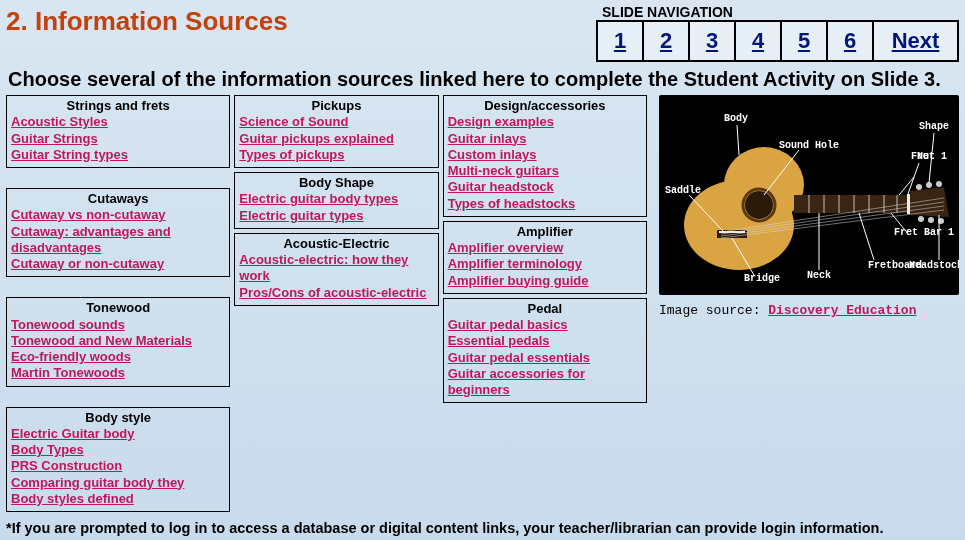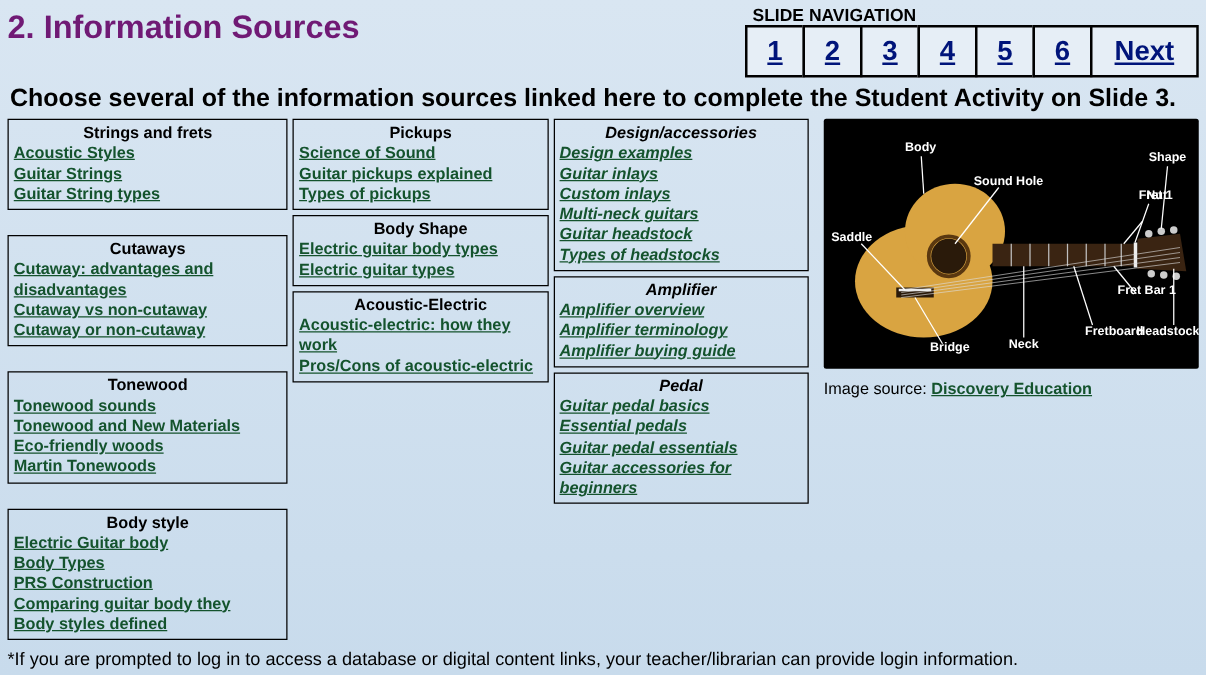--- a/index.html
+++ b/index.html
@@ -9,21 +9,21 @@
     font-family: "Segoe UI", Arial, sans-serif;
     color: #000;
     position: relative;
     overflow: hidden;
   }
   .header {
     display: flex; justify-content: space-between; align-items: flex-start;
     padding: 4px 6px 0 6px;
   }
   .title {
-    font-size: 26px; font-weight: 700; color: #701a75;
+    font-size: 26px; font-weight: 700; color: #c2410c;
     padding-top: 2px;
   }
   .nav-wrap { text-align: left; }
   .nav-label { font-size: 14px; font-weight: 600; padding-left: 6px; }
   .nav-row { display: flex; }
   .nav-cell {
     width: 48px; height: 42px;
     border: 2px solid #000;
     margin-left: -2px;
     display: flex; align-items: center; justify-content: center;
@@ -40,48 +40,48 @@
     padding: 6px 8px 4px 8px;
   }
   .columns {
     display: flex;
     padding: 0 6px;
     gap: 4px;
   }
   .col { display: flex; flex-direction: column; gap: 4px; }
   .col1 { width: 225px; gap: 20px; }
   .col2 { width: 205px; }
-  .col3 { width: 205px; font-style: italic; }
-  .col4 { flex: 1; padding-left: 8px; }
+  .col3 { width: 205px; }
+  .col4 { flex: 1; padding-left: 8px; font-family: Liberation Mono, monospace; }
   .box {
     border: 1.5px solid #000;
     padding: 2px 4px 4px 4px;
     font-size: 13px;
     line-height: 1.25;
   }
   .box-title {
     text-align: center; font-weight: 700;
   }
   .link {
-    color: #14532d; text-decoration: underline; font-weight: 700;
+    color: #be185d; text-decoration: underline; font-weight: 700;
     display: block;
     cursor: pointer;
   }
   .guitar-img {
     width: 300px; height: 200px;
     background: #000;
     position: relative;
     border-radius: 2px;
     overflow: hidden;
   }
   .caption { font-size: 13px; margin-top: 4px; }
   .caption .link { display: inline; }
   .footnote {
     position: absolute; bottom: 4px; left: 6px; right: 6px;
-    font-size: 14.5px; font-weight: 400;
+    font-size: 14.5px; font-weight: 700;
   }
   .glabel {
     position: absolute; color: #fff; font-size: 10px; font-weight: 600;
     white-space: nowrap;
   }
 </style>
 </head>
 <body>
 
 <div class="header">
@@ -105,22 +105,22 @@
 <div class="columns">
   <div class="col col1" id="col0">
       <div class="box">
         <div class="box-title">Strings and frets</div>
         <a class="link">Acoustic Styles</a>
         <a class="link">Guitar Strings</a>
         <a class="link">Guitar String types</a>
       </div>
       <div class="box">
         <div class="box-title">Cutaways</div>
+        <a class="link">Cutaway vs non-cutaway</a>
         <a class="link">Cutaway: advantages and disadvantages</a>
-        <a class="link">Cutaway vs non-cutaway</a>
         <a class="link">Cutaway or non-cutaway</a>
       </div>
       <div class="box">
         <div class="box-title">Tonewood</div>
         <a class="link">Tonewood sounds</a>
         <a class="link">Tonewood and New Materials</a>
         <a class="link">Eco-friendly woods</a>
         <a class="link">Martin Tonewoods</a>
       </div>
       <div class="box">

